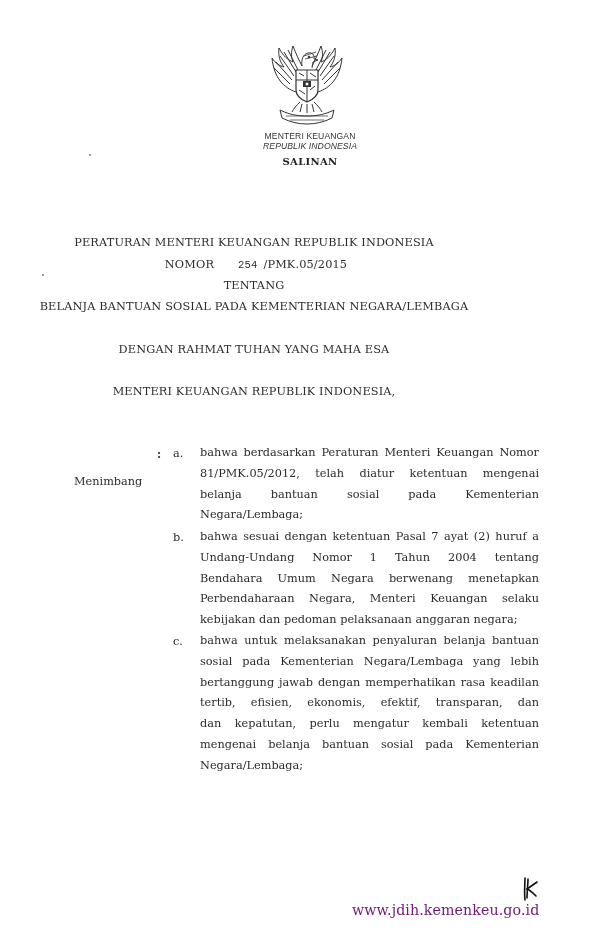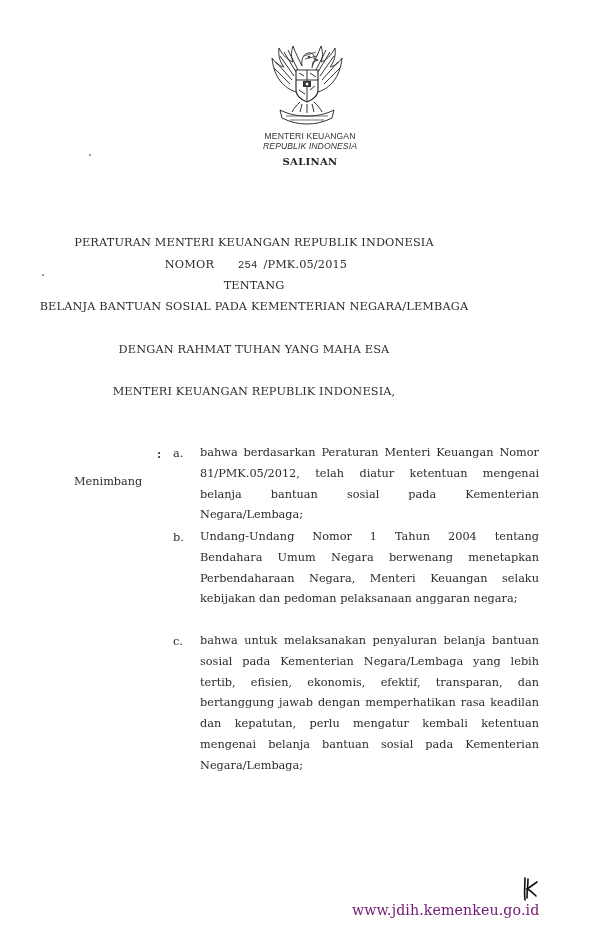--- a/index.html
+++ b/index.html
@@ -90,32 +90,33 @@
 <div class="abs marker" style="left:173px; top:447px;">a.</div>
 <div class="abs para" style="top:443px;">
   <span class="ln">bahwa berdasarkan Peraturan Menteri Keuangan Nomor</span>
   <span class="ln">81/PMK.05/2012, telah diatur ketentuan mengenai</span>
   <span class="ln">belanja bantuan sosial pada Kementerian</span>
   <span class="ln last">Negara/Lembaga;</span>
 </div>
 
 <div class="abs marker" style="left:173px; top:531px;">b.</div>
 <div class="abs para" style="top:527px;">
+  <span class="ln">bahwa sesuai dengan ketentuan Pasal 7 ayat (2) huruf a</span>
   <span class="ln">Undang-Undang Nomor 1 Tahun 2004 tentang</span>
   <span class="ln">Bendahara Umum Negara berwenang menetapkan</span>
   <span class="ln">Perbendaharaan Negara, Menteri Keuangan selaku</span>
   <span class="ln last">kebijakan dan pedoman pelaksanaan anggaran negara;</span>
 </div>
 
 <div class="abs marker" style="left:173px; top:635px;">c.</div>
 <div class="abs para" style="top:631px;">
   <span class="ln">bahwa untuk melaksanakan penyaluran belanja bantuan</span>
   <span class="ln">sosial pada Kementerian Negara/Lembaga yang lebih</span>
+  <span class="ln">bertanggung jawab dengan memperhatikan rasa keadilan</span>
   <span class="ln">tertib, efisien, ekonomis, efektif, transparan, dan</span>
-  <span class="ln">bertanggung jawab dengan memperhatikan rasa keadilan</span>
   <span class="ln">dan kepatutan, perlu mengatur kembali ketentuan</span>
   <span class="ln">mengenai belanja bantuan sosial pada Kementerian</span>
   <span class="ln last">Negara/Lembaga;</span>
 </div>
 
 <div class="abs paraf">
   <svg width="18" height="26" viewBox="0 0 18 26" fill="none" stroke="#111" stroke-width="1.6" stroke-linecap="round">
     <path d="M4 2 C4 8 3 16 4 24"></path>
     <path d="M7 3 C7 9 6 15 6 22"></path>
     <path d="M16 6 C12 9 9 11 6 13 C9 14 12 17 15 20"></path>

